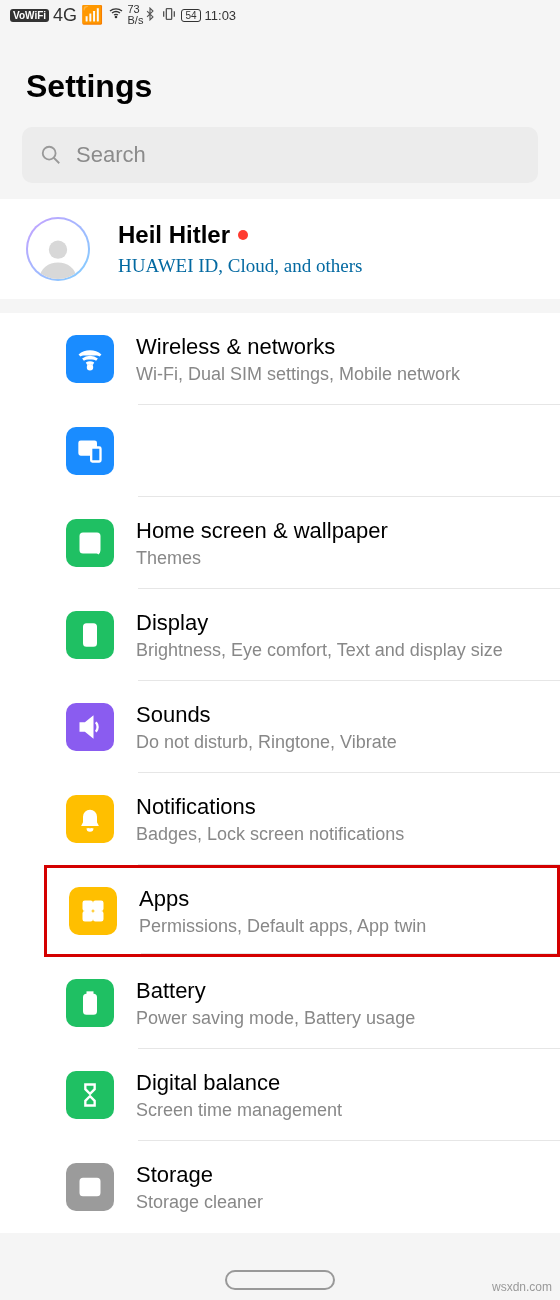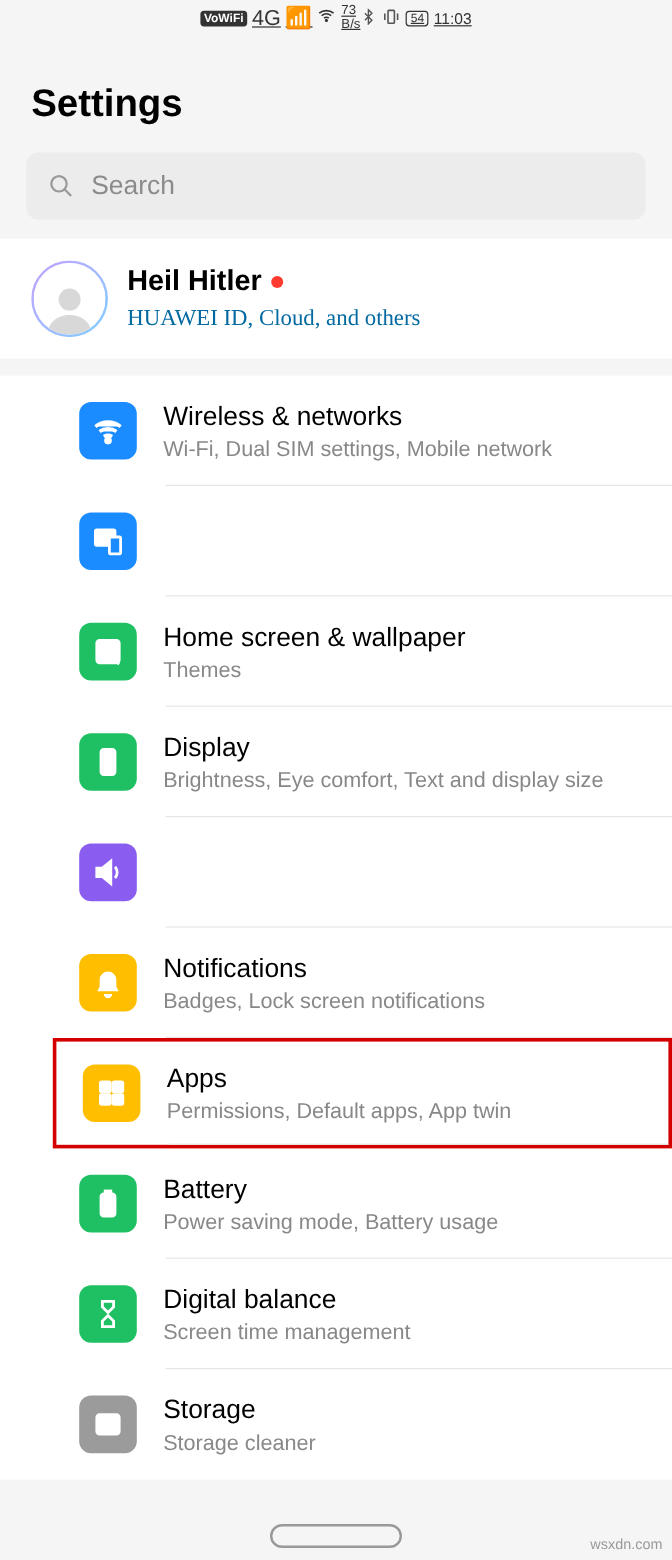--- a/index.html
+++ b/index.html
@@ -9,25 +9,24 @@
     background: #f5f5f5;
     font-family: -apple-system, Helvetica, Arial, sans-serif;
     color: #000;
     overflow: hidden;
     position: relative;
   }
   .status-bar {
     height: 30px;
     display: flex;
     align-items: center;
-    justify-content: center;
+    justify-content: flex-start;
     padding: 0 10px;
     font-size: 13px;
     color: #333;
-    text-decoration: underline;
   }
   .status-left, .status-right { display: flex; align-items: center; gap: 4px; }
   .vowifi {
     background:#333; color:#fff; font-size:10px; padding:1px 3px; border-radius:3px; font-weight:bold;
   }
   .sig { font-size: 18px; }
   .speed { font-size: 11px; line-height:1; }
   .batt { border:1px solid #333; border-radius:3px; font-size:10px; padding:0 3px; }
   .page-title {
     font-size: 32px;
@@ -45,21 +44,21 @@
     padding: 0 18px;
     gap:14px;
   }
   .search-box svg { width:22px; height:22px; stroke:#999; fill:none; }
   .search-ph { color:#8b8b8b; font-size:22px; }
   .account {
     background:#fff;
     display:flex;
     align-items:center;
     padding: 18px 20px 18px 26px;
-    gap: 16px;
+    gap: 28px;
     justify-content: space-between;
   }
   .avatar {
     width:64px; height:64px; border-radius:50%;
     border: 2px solid transparent;
     background:
       linear-gradient(#fff,#fff) padding-box,
       linear-gradient(135deg,#c7a0ff,#7fd0ff) border-box;
     display:flex; align-items:flex-end; justify-content:center;
     overflow:hidden;
@@ -215,20 +214,24 @@
         <div class="t2">Brightness, Eye comfort, Text and display size</div>
       </div>
     </div>
     <div class="row">
       <div class="ic" style="background:#8a5cf0">
         <svg viewBox="0 0 24 24" stroke-width="2">
           <path d="M4 9v6h4l6 5V4l-6 5H4z" fill="#fff"></path>
           <path d="M17 8a6 6 0 0 1 0 8" fill="none"></path>
         </svg>
       </div>
+      <div class="tw">
+        <div class="t1">Sounds</div>
+        <div class="t2">Do not disturb, Ringtone, Vibrate</div>
+      </div>
     </div>
     <div class="row">
       <div class="ic" style="background:#ffbf00">
         <svg viewBox="0 0 24 24" stroke-width="2">
           <path d="M6 17h12l-1-2v-5a5 5 0 0 0-10 0v5l-1 2z" fill="#fff"></path>
           <path d="M10 20a2 2 0 0 0 4 0"></path>
         </svg>
       </div>
       <div class="tw">
         <div class="t1">Notifications</div>

